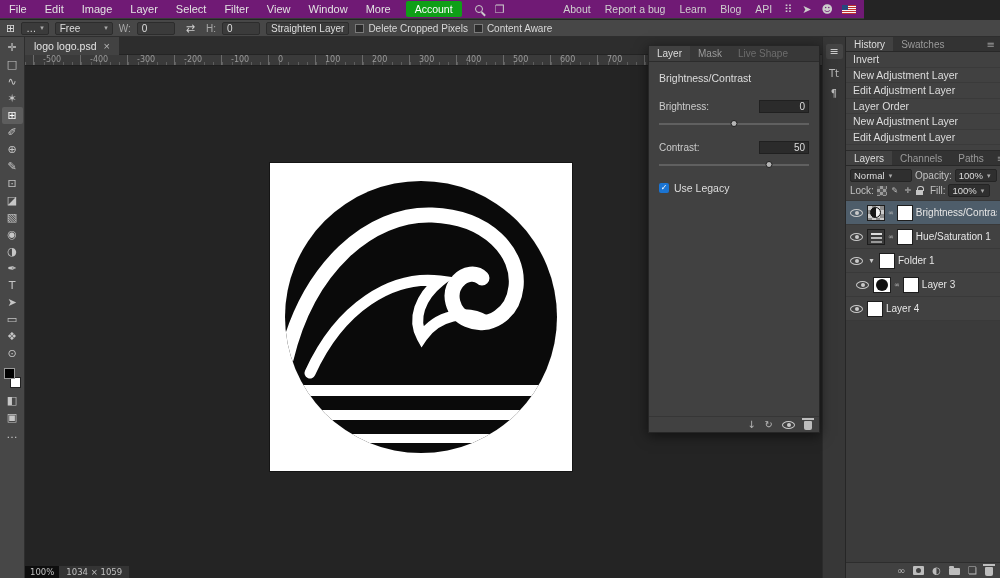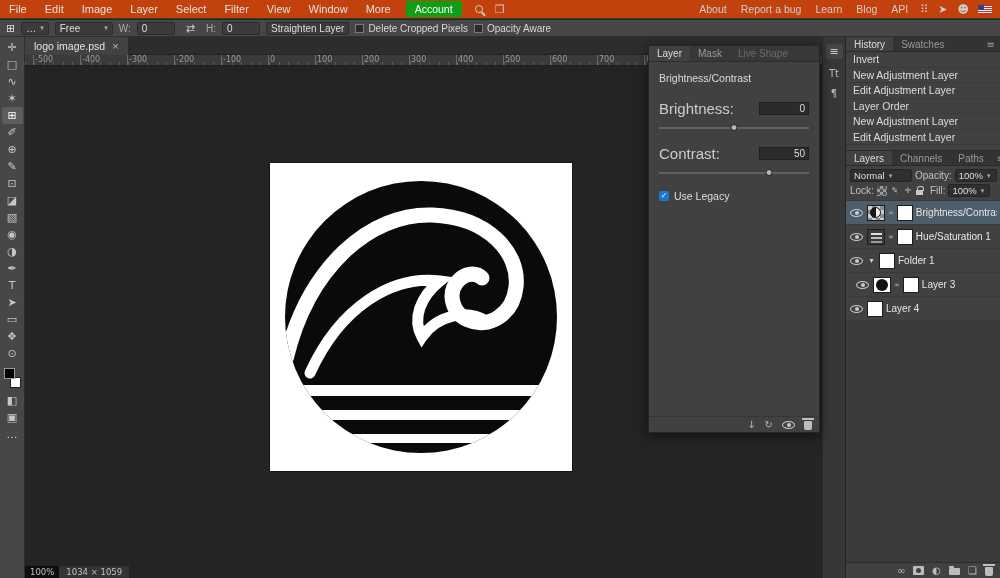--- a/index.html
+++ b/index.html
@@ -1,21 +1,21 @@
 <!DOCTYPE html>
 <html><head>
 <meta charset="utf-8">
 <style>
   *{margin:0;padding:0;box-sizing:border-box;user-select:none;cursor:default}
   html,body{width:1000px;height:578px;overflow:hidden;background:#242424}
   #app{position:relative;width:1000px;height:578px;font-family:"Liberation Sans",sans-serif;font-size:11px;color:#d6d6d6;background:#242424}
   .g{font-family:"DejaVu Sans",sans-serif}
 
   
-  .menubar{position:absolute;left:0;top:0;width:1000px;height:19px;background:#c2410c;display:flex;align-items:center;border-bottom:1px solid #3a3a3a;z-index:50}
+  .menubar{position:absolute;left:0;top:0;width:864px;height:19px;background:#701a75;display:flex;align-items:center;border-bottom:1px solid #3a3a3a;z-index:50}
   .menu-left{display:flex;align-items:center}
   .mitem{padding:0 9px;line-height:19px;font-size:11px;color:#e2e2e2}
   .mitem.dim{color:#cfcfcf;padding:0 7px;font-size:10.5px}
   .account-btn{margin:8px 6px;padding:2px 9px;background:#0f9f17;color:#fff;border:none;border-radius:2px;font-size:10.5px;font-family:"Liberation Sans",sans-serif}
   .mb-icon{margin:0 5px;color:#ccc;font-size:11px;line-height:19px}
   .search-icon{position:relative;width:8px;height:8px;border:1.5px solid #ccc;border-radius:50%;display:inline-block;margin:0 7px}
   .search-icon::after{content:"";position:absolute;width:5px;height:1.5px;background:#ccc;transform:rotate(45deg);right:-4px;bottom:-2px}
   .menu-right{margin-left:auto;display:flex;align-items:center}
   .flag{width:14px;height:9px;margin:0 8px 0 4px;position:relative;background:repeating-linear-gradient(180deg,#c03030 0 1px,#f5f5f5 1px 2px)}
   .flag::before{content:"";position:absolute;left:0;top:0;width:6px;height:5px;background:#27477e}
@@ -37,39 +37,39 @@
   .swatches{position:relative;width:21px;height:22px;margin:5px 0 3px;flex:none}
   .sw-back{position:absolute;right:2px;bottom:1px;width:11px;height:11px;background:#fff;border:1px solid #222}
   .sw-front{position:absolute;left:2px;top:1px;width:11px;height:11px;background:#000;border:1px solid #999}
 
   
   .work{position:absolute;left:25px;top:37px;width:797px;height:541px;background:#242424;overflow:hidden;z-index:10}
   .tabbar{position:absolute;left:0;top:0;width:100%;height:18px;background:#2d2d2d;display:flex;border-bottom:1px solid #242424}
   .doc-tab{display:flex;align-items:center;gap:7px;background:#424242;color:#e3e3e3;padding:0 9px;font-size:10.5px;height:18px}
   .tab-close{color:#b5b5b5;font-size:11px;line-height:11px}
   .ruler{position:absolute;left:0;top:18px;width:100%;height:11px;background-color:#3a3a3a;border-bottom:1px solid #1f1f1f;background-image:repeating-linear-gradient(90deg,#5e5e5e 0 1px,transparent 1px 9.4px);background-size:100% 3px;background-position:0 100%;background-repeat:no-repeat;overflow:hidden}
-  .tick{position:absolute;top:0;font-size:8px;color:#9a9a9a;line-height:9px;padding-left:2px;font-family:"DejaVu Sans",sans-serif}
+  .tick{position:absolute;top:0;font-size:8px;color:#9a9a9a;line-height:9px;padding-left:10px;font-family:"DejaVu Sans",sans-serif}
   .tick::before{content:"";position:absolute;left:0;top:0;width:1px;height:11px;background:#6b6b6b}
   .canvas{position:absolute;left:0;top:30px;width:100%;height:511px;background:#242424}
   .doc-image{position:absolute;left:245px;top:96px;width:302px;height:308px;background:#fff;box-shadow:0 0 0 1px #151515}
   .statusbar{position:absolute;left:0;bottom:0;height:12px;display:flex;z-index:6;font-size:8.5px;color:#c0c0c0;font-family:"DejaVu Sans",sans-serif}
   .status-zoom{background:#0e0e0e;padding:0 5px;line-height:12px}
   .status-dim{background:#343434;padding:0 7px;line-height:12px}
 
   
   .props{position:absolute;left:648px;top:45px;width:172px;height:388px;background:#414141;border:1px solid #262626;box-shadow:0 3px 12px rgba(0,0,0,.55);z-index:60}
   .props-title{height:14px;background:#383838;font-size:9.5px;color:#c4c4c4;padding:2px 0 0 6px;border-bottom:1px solid #2e2e2e}
   .ptabs{height:16px;background:#383838;display:flex;border-bottom:1px solid #2c2c2c}
   .ptab{padding:2px 8px;font-size:10px;color:#9a9a9a;line-height:12px}
   .ptab.active{background:#414141;color:#ddd}
   .ptab.disabled{color:#6d6d6d}
   .props-body{padding:8px 10px;position:relative}
   .pheading{font-size:10.5px;color:#ddd;margin:2px 0 16px}
   .prow{display:flex;justify-content:space-between;align-items:center;margin-top:2px}
-  .plabel{font-size:15px;color:#ccc}
+  .plabel{font-size:10px;color:#ccc}
   .pval{width:50px;height:13px;background:#2b2b2b;border:1px solid #202020;color:#ddd;font-size:10px;text-align:right;padding:0 3px;line-height:12px}
   .slider{position:relative;height:12px;margin:5px 0 11px}
   .slider::before{content:"";position:absolute;left:0;right:0;top:5px;height:2px;background:#606060}
   .shandle{position:absolute;top:2px;width:7px;height:7px;background:#b5b5b5;border:1px solid #1d1d1d;border-radius:50%;transform:translateX(-50%)}
   .legacy-row{display:flex;align-items:center;gap:5px;margin-top:8px;font-size:10.5px;color:#ddd}
   .checkbox{width:10px;height:10px;background:#1b74d2;border-radius:2px;color:#fff;font-size:8px;line-height:10px;text-align:center;flex:none}
   .props-footer{position:absolute;left:0;right:0;bottom:0;height:16px;border-top:1px solid #363636;display:flex;align-items:center;justify-content:flex-end;gap:9px;padding:0 7px;color:#b8b8b8;font-size:10px}
 
   
   .eye{position:relative;width:13px;height:8px;border:1px solid #c9c9c9;border-radius:50%;display:inline-block}
@@ -175,21 +175,21 @@
     <span class="opt-box num-box">
         <span>0</span>
       </span>
     <span class="opt-box">Straighten Layer</span>
     <label class="opt-check">
         <span class="cb"></span>
         <span>Delete Cropped Pixels</span>
       </label>
     <label class="opt-check">
         <span class="cb"></span>
-        <span>Opacity Aware</span>
+        <span>Content Aware</span>
       </label>
   </div>
 
   <div class="leftbar">
     <div style="display:flex;flex-direction:column;align-items:center">
         <div class="tool g">✛</div>
         <div class="tool g">□</div>
         <div class="tool g">∿</div>
         <div class="tool g">✶</div>
         <div class="tool g sel">⊞</div>
@@ -215,21 +215,21 @@
     <div style="display:flex;flex-direction:column;align-items:center">
         <div class="tool g">◧</div>
         <div class="tool g">▣</div>
         <div class="tool g">…</div>
       </div>
   </div>
 
   <div class="work">
     <div class="tabbar">
       <div class="doc-tab">
-        <span>logo image.psd</span>
+        <span>logo logo.psd</span>
         <span class="tab-close">×</span>
       </div>
     </div>
     <div class="ruler">
         <span class="tick" style="left:8px">-500</span>
         <span class="tick" style="left:55px">-400</span>
         <span class="tick" style="left:102px">-300</span>
         <span class="tick" style="left:149px">-200</span>
         <span class="tick" style="left:196px">-100</span>
         <span class="tick" style="left:243px">0</span>

